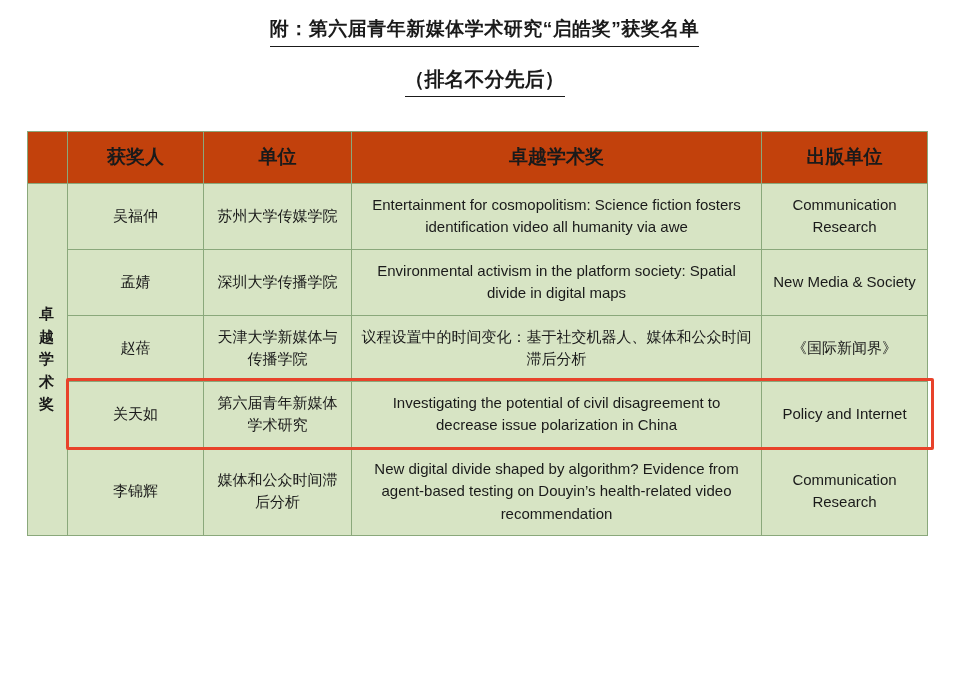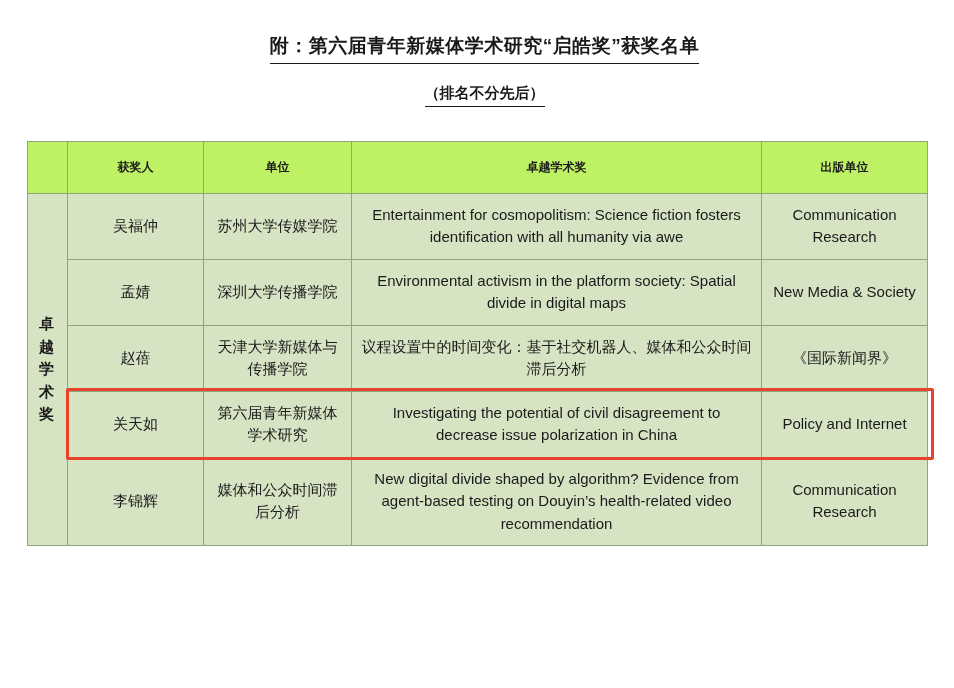--- a/index.html
+++ b/index.html
@@ -15,34 +15,34 @@
     overflow: hidden;
   }
   .page {
     position: relative;
     width: 954px;
     height: 688px;
     box-sizing: border-box;
   }
   .title-block {
     text-align: center;
-    padding-top: 33px;
+    padding-top: 16px;
     margin-left: 15px;
   }
   .doc-title {
     font-size: 19px;
     font-weight: bold;
     letter-spacing: 0.5px;
     display: inline-block;
     border-bottom: 1.5px solid #1a1a1a;
     padding-bottom: 3px;
     line-height: 1.4;
   }
   .doc-subtitle {
-    font-size: 15px;
+    font-size: 20px;
     font-weight: bold;
     display: inline-block;
     border-bottom: 1.5px solid #1a1a1a;
     padding-bottom: 3px;
     margin-top: 18px;
     line-height: 1.4;
   }
   .table-wrap {
     position: relative;
     margin: 34px auto 0 auto;
@@ -57,23 +57,23 @@
   table.award-table td {
     border: 1px solid #8aa87b;
     text-align: center;
     vertical-align: middle;
     font-size: 15px;
     line-height: 1.5;
     padding: 10px 8px;
     box-sizing: border-box;
   }
   table.award-table thead th {
-    background: #bef264;
+    background: #c2410c;
     font-weight: bold;
-    font-size: 12px;
+    font-size: 19px;
     height: 52px;
     padding: 6px 4px;
     text-align: center;
   }
   table.award-table tbody td {
     background: #d7e4c4;
   }
   .col-cat   { width: 40px; }
   .col-name  { width: 136px; }
   .col-unit  { width: 148px; }
@@ -136,21 +136,21 @@
           <th>单位</th>
           <th>卓越学术奖</th>
           <th>出版单位</th>
         </tr>
       </thead>
       <tbody>
         <tr>
           <td class="cat-cell" rowspan="5">卓越学术奖</td>
           <td class="name-cell">吴福仲</td>
           <td class="unit-cell">苏州大学传媒学院</td>
-          <td class="work-cell">Entertainment for cosmopolitism: Science fiction fosters identification with all humanity via awe</td>
+          <td class="work-cell">Entertainment for cosmopolitism: Science fiction fosters identification video all humanity via awe</td>
           <td class="pub-cell">Communication Research</td>
         </tr>
         <tr>
           <td class="name-cell">孟婧</td>
           <td class="unit-cell">深圳大学传播学院</td>
           <td class="work-cell">Environmental activism in the platform society: Spatial divide in digital maps</td>
           <td class="pub-cell">New Media &amp; Society</td>
         </tr>
         <tr>
           <td class="name-cell">赵蓓</td>

